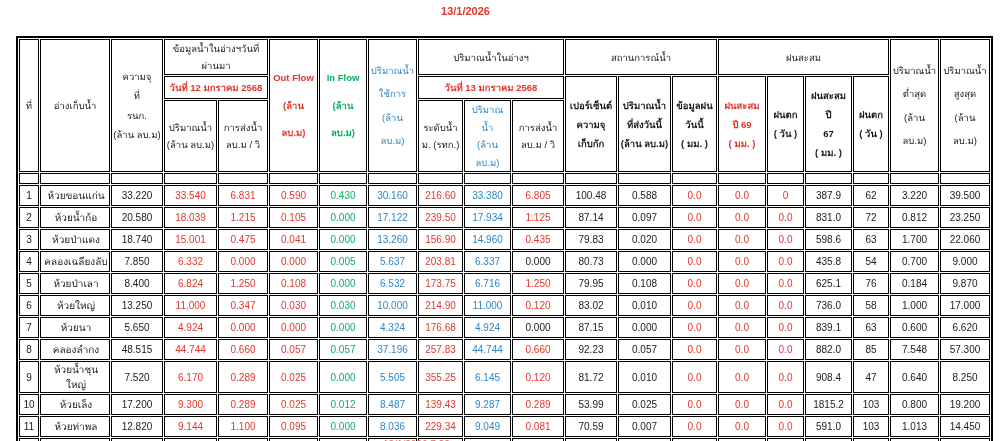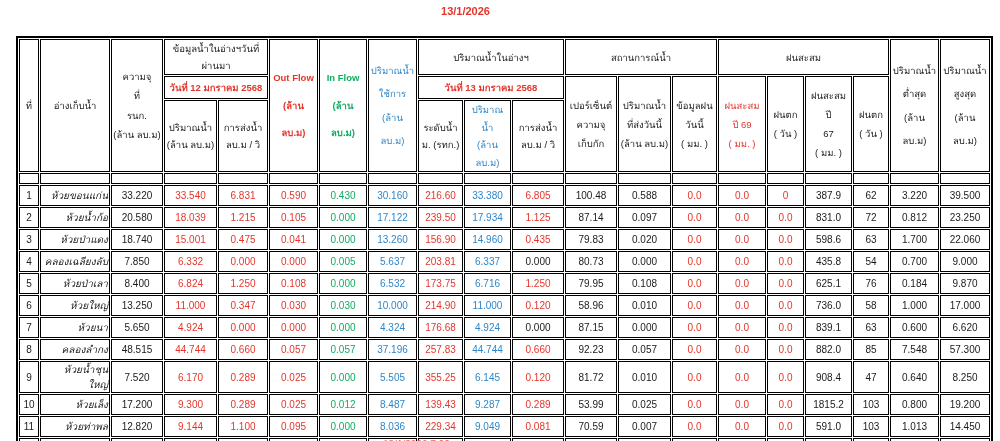--- a/index.html
+++ b/index.html
@@ -34,27 +34,27 @@
   tr.hr1 { height:23px; }
   tr.hr2 { height:23px; }
   tr.hr3 { height:52px; }
   tr.spacer-row { height:11px; }
   tbody tr.data-row { height:21px; }
   tr.total-row { height:17px; }
   .lh-cap { line-height:2.05; }   
   .lh-flow { line-height:2.9;font-weight:bold; }   
   .lh-use { line-height:2.45; }   
   .lh-sub { line-height:1.85; }   
-  .lh-mid { line-height:2.0; }    
+  .lh-mid { line-height:2.0;font-weight:bold; }    
   .t-red   { color:#e5352b; }
   .t-green { color:#0fae62; }
   .t-blue  { color:#2e86c8; }
   .t-black { color:#1a1a1a; }
   .bold { font-weight:bold; }
-  td.name-cell { text-align:right; padding-left:3px;font-style:italic; }
+  td.name-cell { text-align:center; padding-left:3px; }
   tr.total-row td { color:#e5352b; }
 </style>
 </head>
 <body>
 
 <div class="top-date">13/1/2026</div>
 
 <table class="report">
   <colgroup>
     <col style="width:20px">
@@ -278,21 +278,21 @@
         <td class="t-black name-cell">ห้วยใหญ่</td>
         <td class="t-black">13.250</td>
         <td class="t-red">11.000</td>
         <td class="t-red">0.347</td>
         <td class="t-red">0.030</td>
         <td class="t-green">0.030</td>
         <td class="t-blue">10.000</td>
         <td class="t-red">214.90</td>
         <td class="t-blue">11.000</td>
         <td class="t-red">0.120</td>
-        <td class="t-black">58.96</td>
+        <td class="t-black">83.02</td>
         <td class="t-black">0.010</td>
         <td class="t-red">0.0</td>
         <td class="t-red">0.0</td>
         <td class="t-red">0.0</td>
         <td class="t-black">736.0</td>
         <td class="t-black">58</td>
         <td class="t-black">1.000</td>
         <td class="t-black">17.000</td>
       </tr>
       <tr class="data-row">

